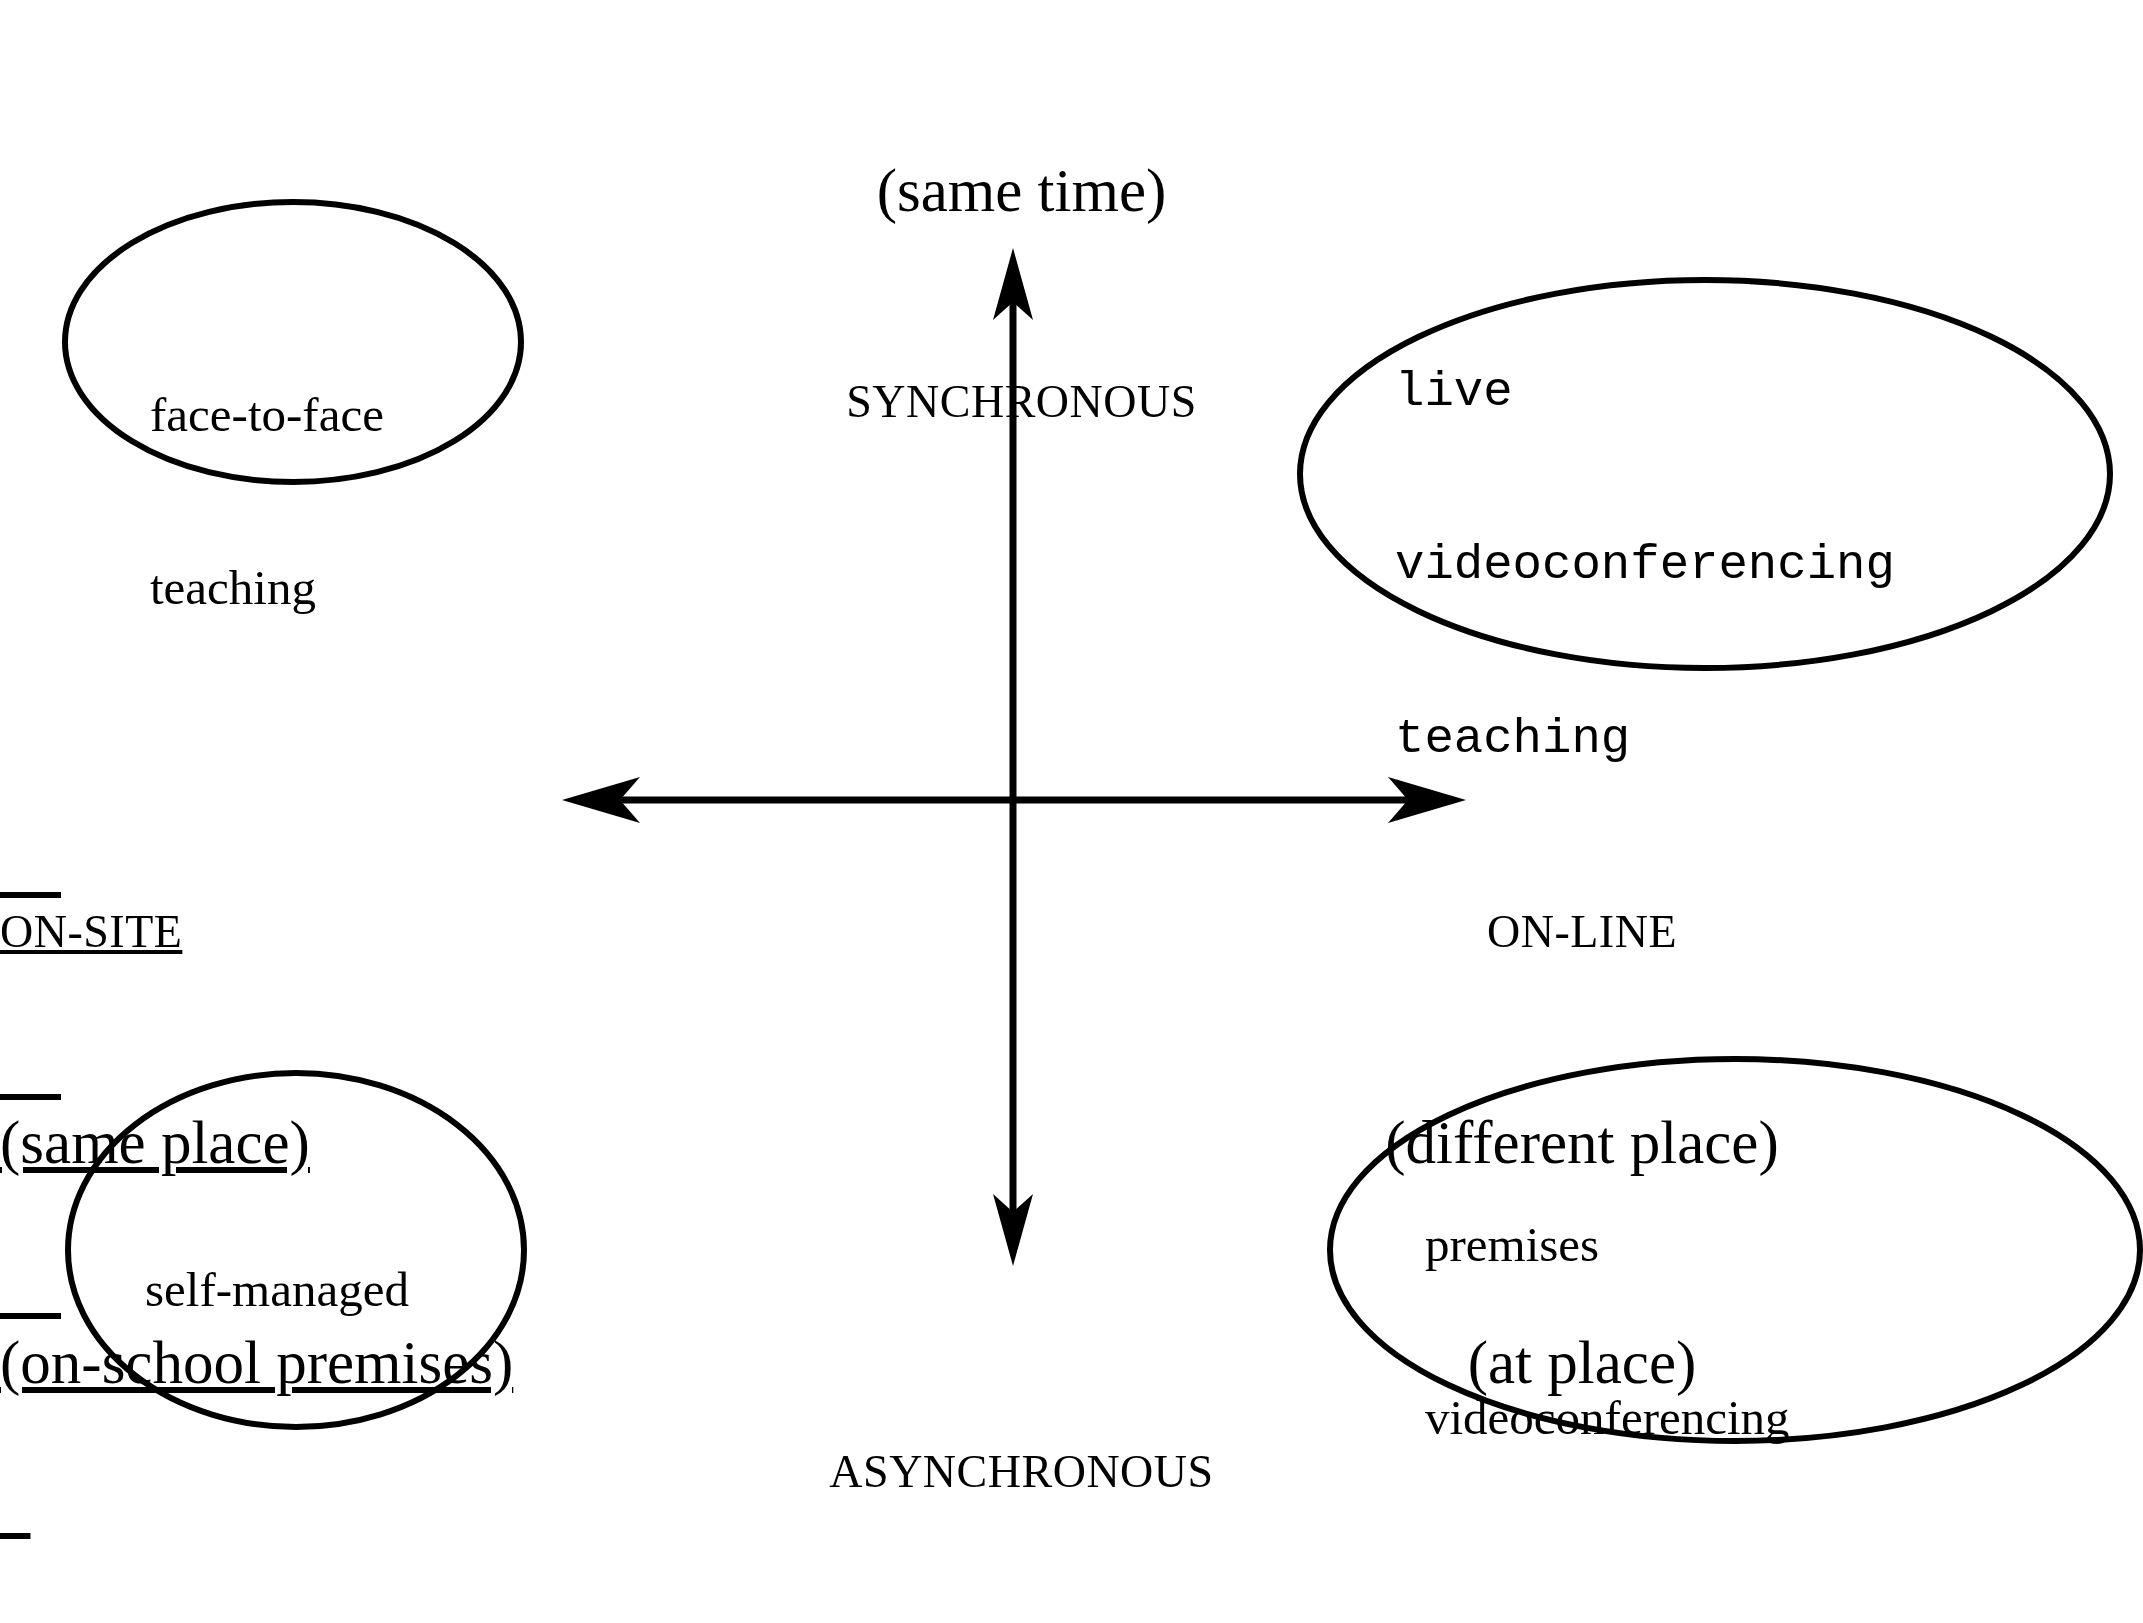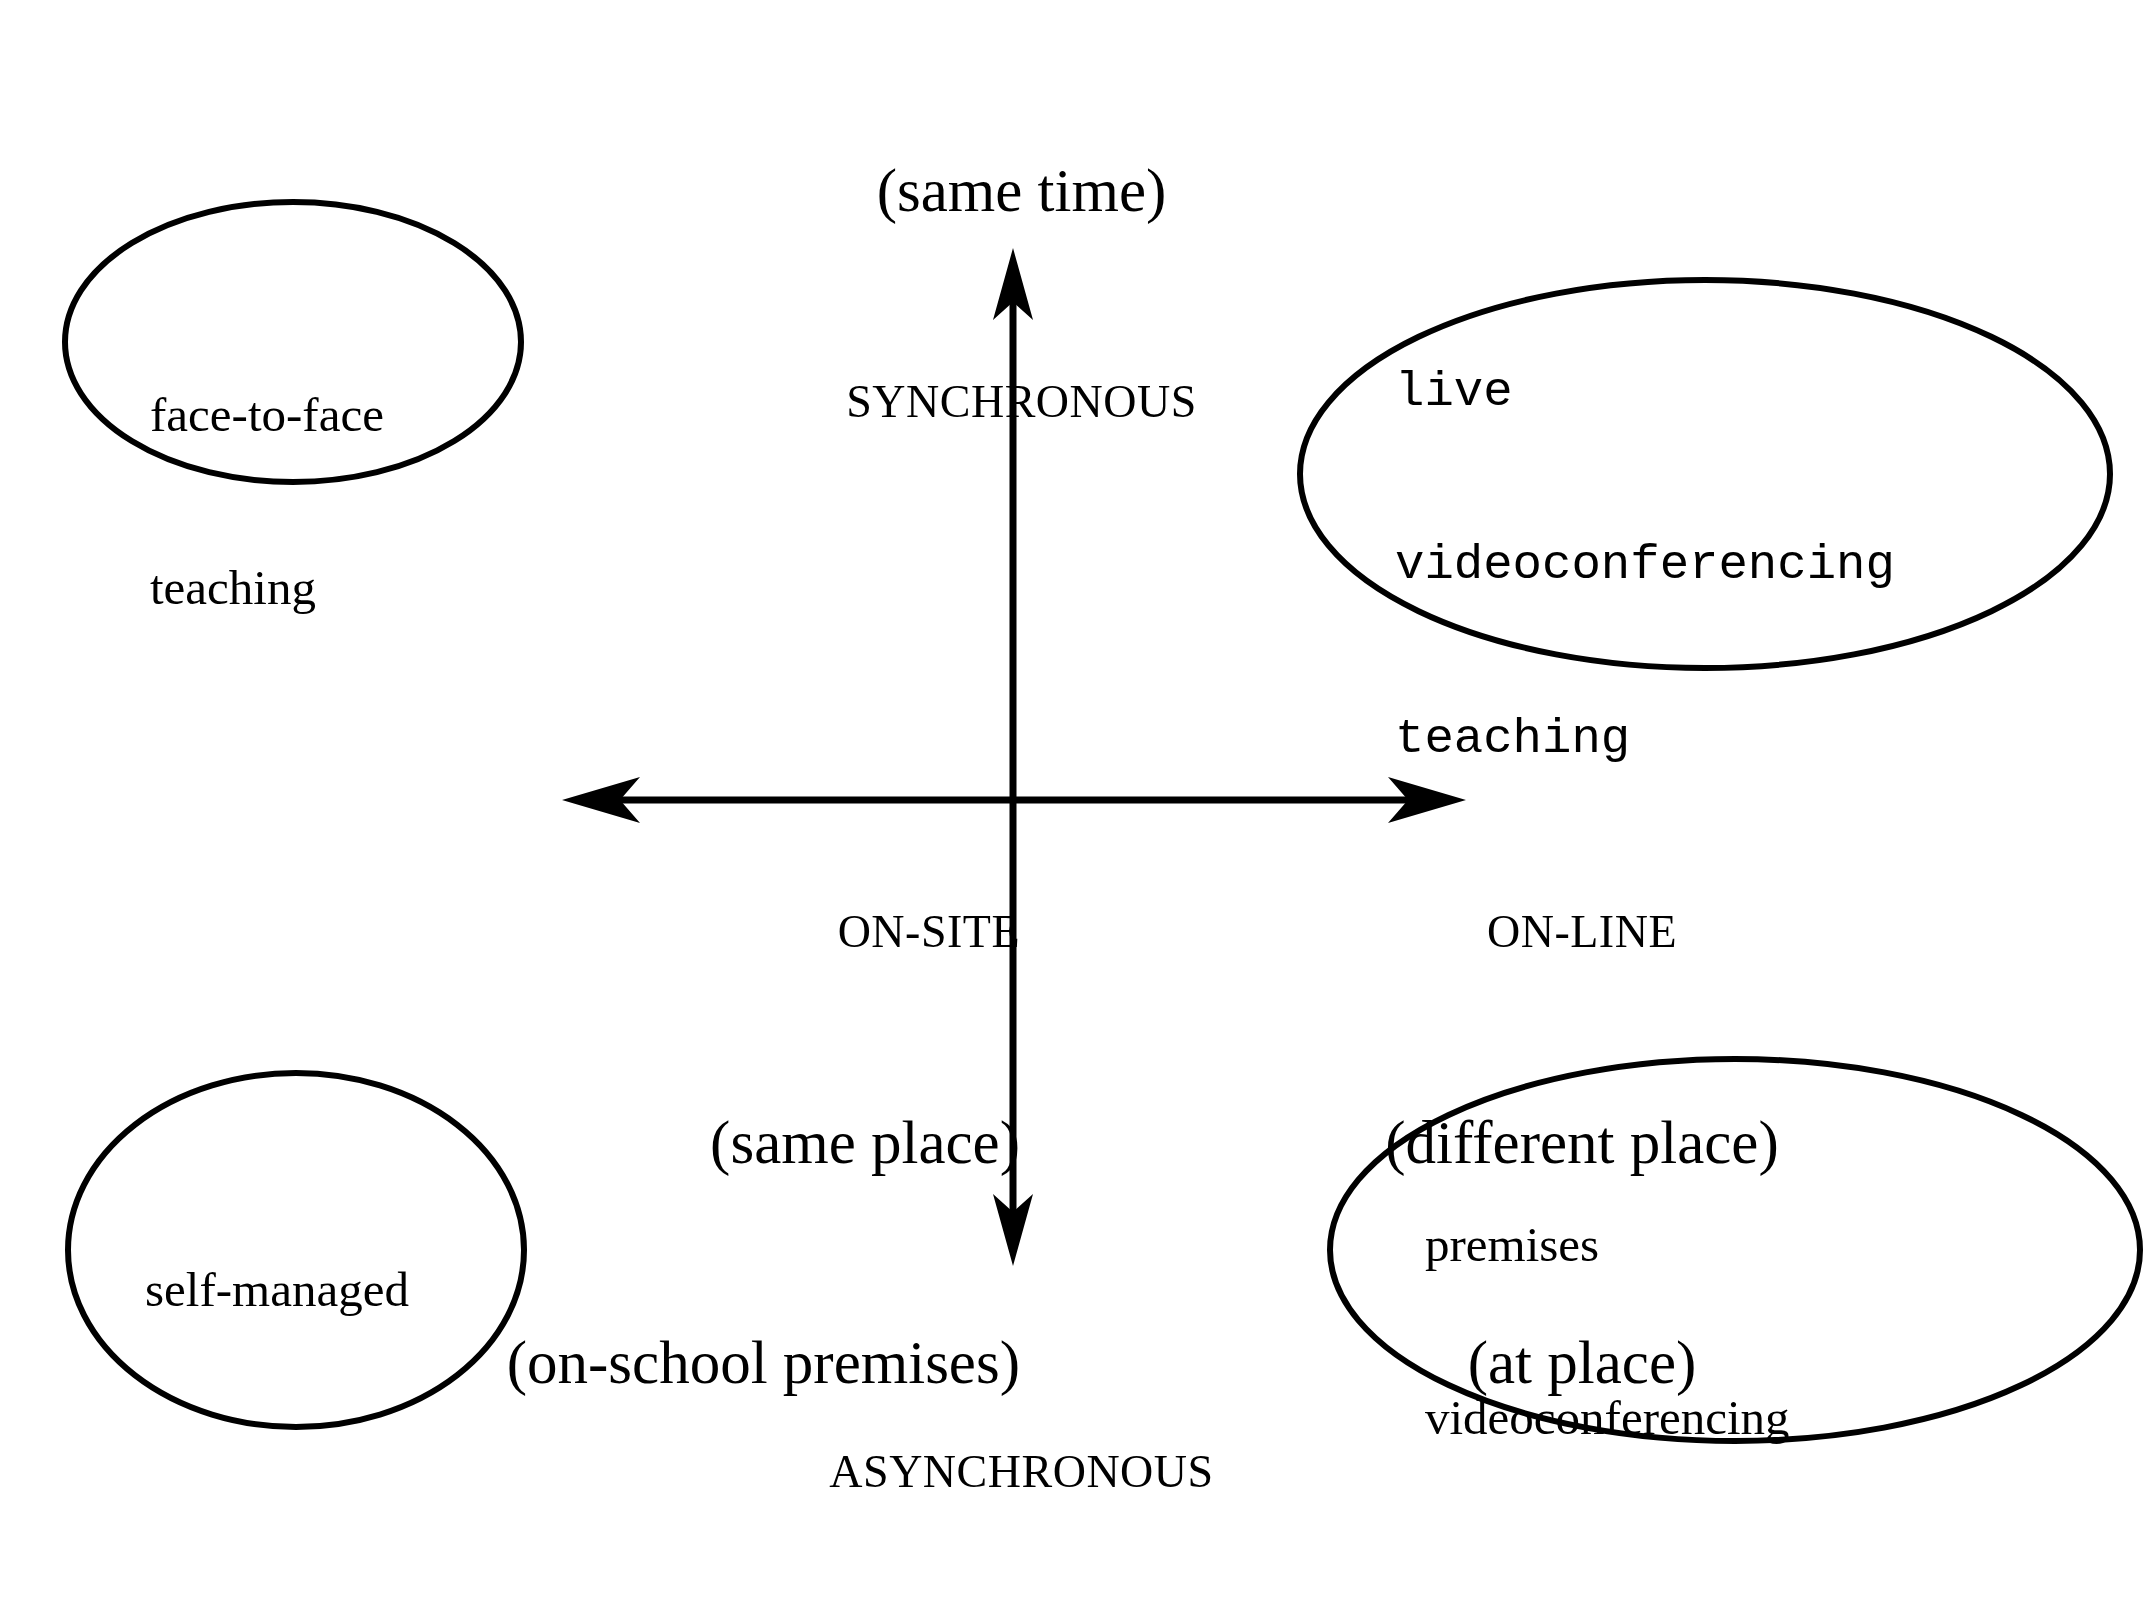--- a/index.html
+++ b/index.html
@@ -52,21 +52,22 @@
     text-align: center;
   }
   
   #bottom-block {
     left: 0; top: 1298px; width: 2043px;
     text-align: center;
   }
   
   #left-block {
     left: 0; top: 758px; width: 1020px;
-    text-align: right;
+    text-align: left;
+    text-decoration: underline;
   }
   
   #right-block {
     left: 1082px; top: 758px; width: 1000px;
     text-align: center;
   }
 
   
   #txt-tl { left: 150px;  top: 270px;  width: 520px; }
   #txt-tr { left: 1395px; top: 248px;  width: 700px; font-family: Liberation Mono, monospace; }

